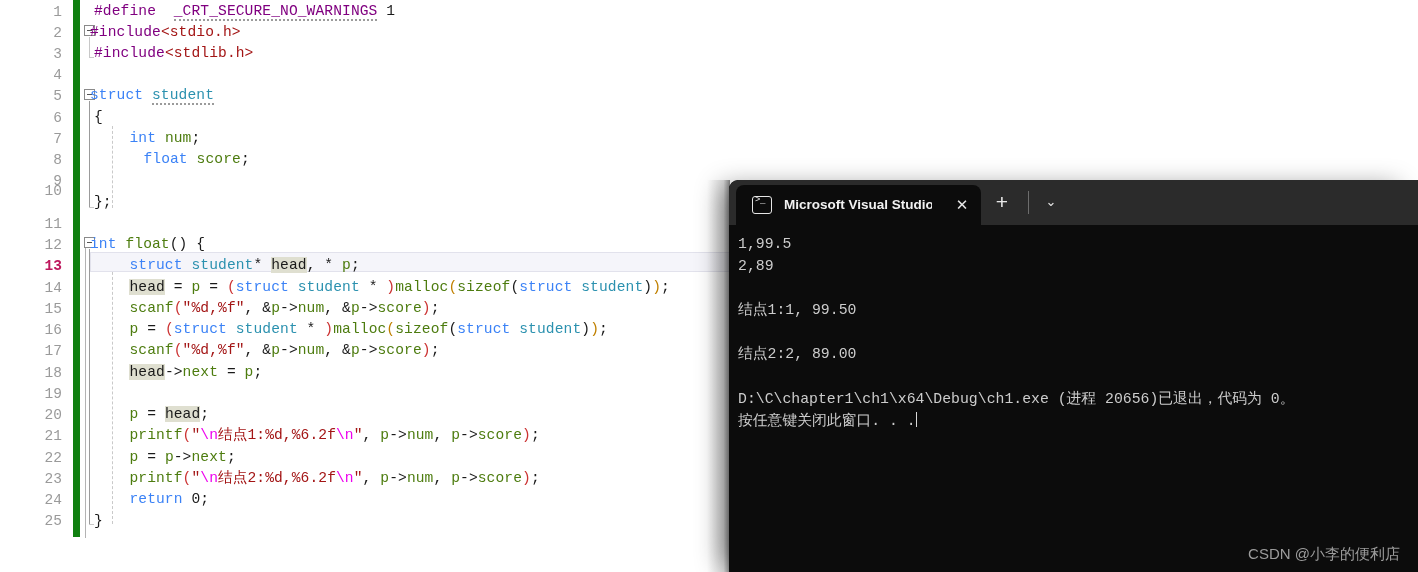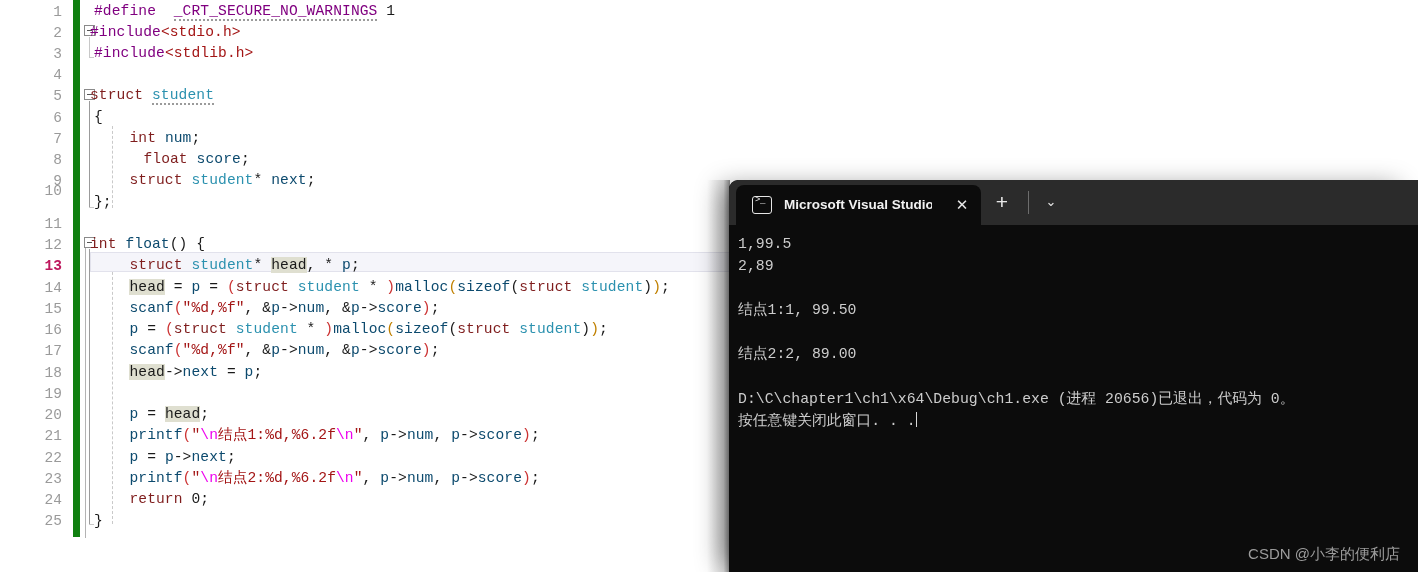--- a/index.html
+++ b/index.html
@@ -102,30 +102,30 @@
   .curline {
     position: absolute;
     left: 90px; top: 252px;
     width: 1322px; height: 20px;
     border: 1px solid #e2e2ec;
     background: #f5f5fa;
     box-sizing: border-box;
   }
 
   
-  .k   { color: #7f1d1d; }          
+  .k   { color: #3b82f6; }          
   .ty  { color: #2b91af; }          
   .pp  { color: #800080; }          
   .str { color: #a31515; }          
   .esc { color: #ee00ee; }          
   .num { color: #1a1a1a; }
   .pl1 { color: #1a1a1a; }
   .pl2 { color: #cc3333; }
   .pl3 { color: #c08000; }
-  .id  { color: #0c4a6e; }
+  .id  { color: #4d7c0f; }
   .hl  { background: #dfdfd0; }     
   .sqg { border-bottom: 2px dotted #9b9b9b; }
 
   
   #console {
     position: absolute;
     left: 729px; top: 180px;
     width: 689px; height: 392px;
     background: #0c0c0c;
     border-top-left-radius: 9px;
@@ -314,21 +314,20 @@
     <div class="curline"></div>
 
     <div class="code" style="top:1px"><span class="pp">#define</span>  <span class="pp sqg">_CRT_SECURE_NO_WARNINGS</span> <span class="num">1</span></div>
     <div class="code" style="left:90px;top:22px"><span class="pp">#include</span><span class="str">&lt;stdio.h&gt;</span></div>
     <div class="code" style="left:94px;top:43px"><span class="pp">#include</span><span class="str">&lt;stdlib.h&gt;</span></div>
 
     <div class="code" style="left:90px;top:85px"><span class="k">struct</span> <span class="ty sqg">student</span></div>
     <div class="code" style="left:94px;top:107px">{</div>
     <div class="code" style="left:94px;top:128px">    <span class="k">int</span> <span class="id">num</span>;</div>
     <div class="code" style="left:108px;top:149px">    <span class="k">float</span> <span class="id">score</span>;</div>
-    <div class="code" style="left:94px;top:170px">    <span class="k">struct</span> <span class="ty">student</span>* <span class="id">next</span>;</div>
     <div class="code" style="left:94px;top:192px">};</div>
 
     <div class="code" style="left:90px;top:234px"><span class="k">int</span> <span class="id">float</span>() {</div>
     <div class="code" style="left:94px;top:255px">    <span class="k">struct</span> <span class="ty">student</span>* <span class="hl">head</span>, * <span class="id">p</span>;</div>
     <div class="code" style="left:94px;top:277px">    <span class="hl">head</span> = <span class="id">p</span> = <span class="pl2">(</span><span class="k">struct</span> <span class="ty">student</span> * <span class="pl2">)</span><span class="id">malloc</span><span class="pl3">(</span><span class="id">sizeof</span><span class="pl1">(</span><span class="k">struct</span> <span class="ty">student</span><span class="pl1">)</span><span class="pl3">)</span>;</div>
     <div class="code" style="left:94px;top:298px">    <span class="id">scanf</span><span class="pl2">(</span><span class="str">"%d,%f"</span>, &amp;<span class="id">p</span>-&gt;<span class="id">num</span>, &amp;<span class="id">p</span>-&gt;<span class="id">score</span><span class="pl2">)</span>;</div>
     <div class="code" style="left:94px;top:319px">    <span class="id">p</span> = <span class="pl2">(</span><span class="k">struct</span> <span class="ty">student</span> * <span class="pl2">)</span><span class="id">malloc</span><span class="pl3">(</span><span class="id">sizeof</span><span class="pl1">(</span><span class="k">struct</span> <span class="ty">student</span><span class="pl1">)</span><span class="pl3">)</span>;</div>
     <div class="code" style="left:94px;top:340px">    <span class="id">scanf</span><span class="pl2">(</span><span class="str">"%d,%f"</span>, &amp;<span class="id">p</span>-&gt;<span class="id">num</span>, &amp;<span class="id">p</span>-&gt;<span class="id">score</span><span class="pl2">)</span>;</div>
     <div class="code" style="left:94px;top:362px">    <span class="hl">head</span>-&gt;<span class="id">next</span> = <span class="id">p</span>;</div>
     <div class="code" style="left:94px;top:404px">    <span class="id">p</span> = <span class="hl">head</span>;</div>

